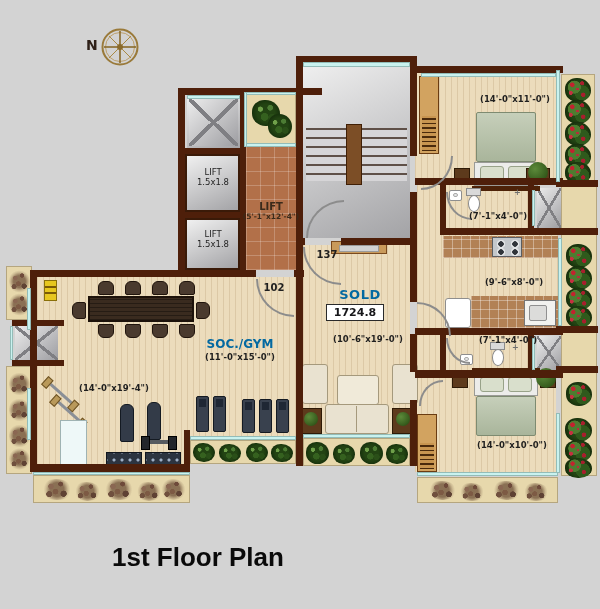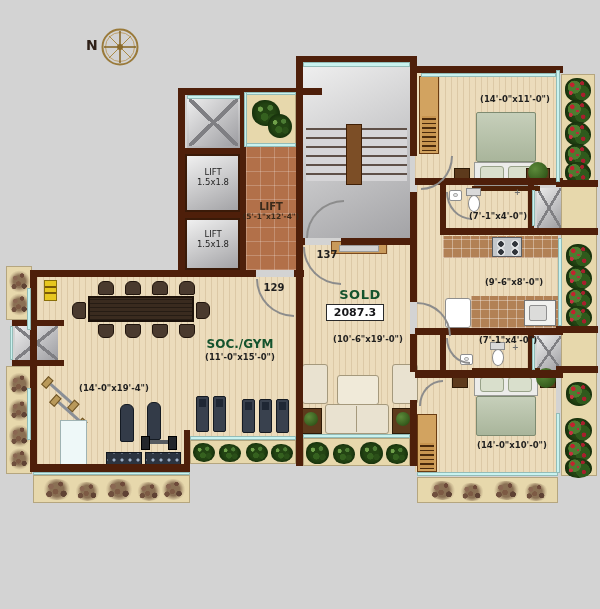--- a/index.html
+++ b/index.html
@@ -12,21 +12,21 @@
   .wood{background-color:#ecdcbc;background-image:repeating-linear-gradient(90deg,rgba(146,112,66,.18) 0 1px,transparent 1px 6px)}
   .planter{background:#e7d8ac;border:1px solid #b5a67f}
   .grayf{background:linear-gradient(155deg,#f0f0f0,#a3a3a6)}
   .shx{background:linear-gradient(135deg,#ececec,#9e9ea2);position:absolute}
   .shx::before{content:"";position:absolute;inset:0;background:linear-gradient(to top right,transparent 47%,#7f7f83 47% 53%,transparent 53%),linear-gradient(to bottom right,transparent 47%,#7f7f83 47% 53%,transparent 53%)}
   .steps{background-color:#d6d5d7;background-image:repeating-linear-gradient(180deg,#5f5048 0 2px,transparent 2px 9px)}
   .str{background:#7c4e26;border:1px solid #401f05}
   .lobbyf{background-color:#b27049;background-image:repeating-linear-gradient(0deg,rgba(255,255,255,.22) 0 1px,transparent 1px 14px),repeating-linear-gradient(90deg,rgba(255,255,255,.22) 0 1px,transparent 1px 14px)}
   .tile{background-color:#b28155;background-image:repeating-linear-gradient(0deg,rgba(255,255,255,.35) 0 1px,transparent 1px 9px),repeating-linear-gradient(90deg,rgba(255,255,255,.35) 0 1px,transparent 1px 9px)}
   .dim{font:700 8.5px/1.15 "DejaVu Sans",sans-serif;color:#1f1f1f;text-align:center;white-space:nowrap}
-  .redtx{color:#14532d}
+  .redtx{color:#0369a1}
   .bush{border-radius:46% 54% 50% 50%;background:
     radial-gradient(circle at 30% 35%,#6fa04a 9%,transparent 11%),
     radial-gradient(circle at 65% 30%,#4c7c34 10%,transparent 12%),
     radial-gradient(circle at 45% 65%,#35611f 16%,transparent 18%),
     radial-gradient(circle at 72% 68%,#2a4f18 13%,transparent 15%),
     radial-gradient(circle,#234413 0 45%,#18330d 70%)}
   .bush.red{background:
     radial-gradient(circle at 28% 28%,#c2232f 8%,transparent 10%),
     radial-gradient(circle at 66% 22%,#a81f2d 7%,transparent 9%),
     radial-gradient(circle at 22% 62%,#c53040 7%,transparent 9%),
@@ -327,29 +327,30 @@
     </span>
   <span class="abs dim" style="left:186px;top:230px;width:54px">
       <s>LIFT</s>
       <s>1.5x1.8</s>
     </span>
 
   <span class="abs dim" style="left:241px;top:201px;width:60px;font-size:10px;color:#3a2a1a">LIFT</span>
   <span class="abs dim" style="left:231px;top:213px;width:80px;font-size:7.5px;color:#3a2a1a">(5'-1"x12'-4")</span>
 
   <span class="abs dim" style="left:312px;top:249px;width:30px;font-size:10px">137</span>
-  <span class="abs dim" style="left:259px;top:282px;width:30px;font-size:10px">129</span>
+  <span class="abs dim" style="left:259px;top:282px;width:30px;font-size:10px">102</span>
 
   <span class="abs dim redtx" style="left:325px;top:288px;width:70px;font-size:13px;letter-spacing:.5px">SOLD</span>
-  <span class="abs soldbox" style="left:326px;top:304px;width:58px;height:17px">2087.3</span>
+  <span class="abs soldbox" style="left:326px;top:304px;width:58px;height:17px">1724.8</span>
   <span class="abs dim" style="left:312px;top:335px;width:112px">(10'-6"x19'-0")</span>
 
   <span class="abs dim redtx" style="left:190px;top:338px;width:100px;font-size:12px">SOC./GYM</span>
   <span class="abs dim" style="left:186px;top:353px;width:108px">(11'-0"x15'-0")</span>
   <span class="abs dim" style="left:66px;top:384px;width:96px">(14'-0"x19'-4")</span>
 
   <span class="abs dim" style="left:455px;top:95px;width:120px">(14'-0"x11'-0")</span>
   <span class="abs dim" style="left:456px;top:212px;width:84px">(7'-1"x4'-0")</span>
   <span class="abs dim" style="left:466px;top:278px;width:96px">(9'-6"x8'-0")</span>
   <span class="abs dim" style="left:466px;top:336px;width:84px">(7'-1"x4'-0")</span>
   <span class="abs dim" style="left:452px;top:441px;width:120px">(14'-0"x10'-0")</span>
 
+  <span class="abs title" style="left:112px;top:544px">1st Floor Plan</span>
 </div>
 
 </body></html>

